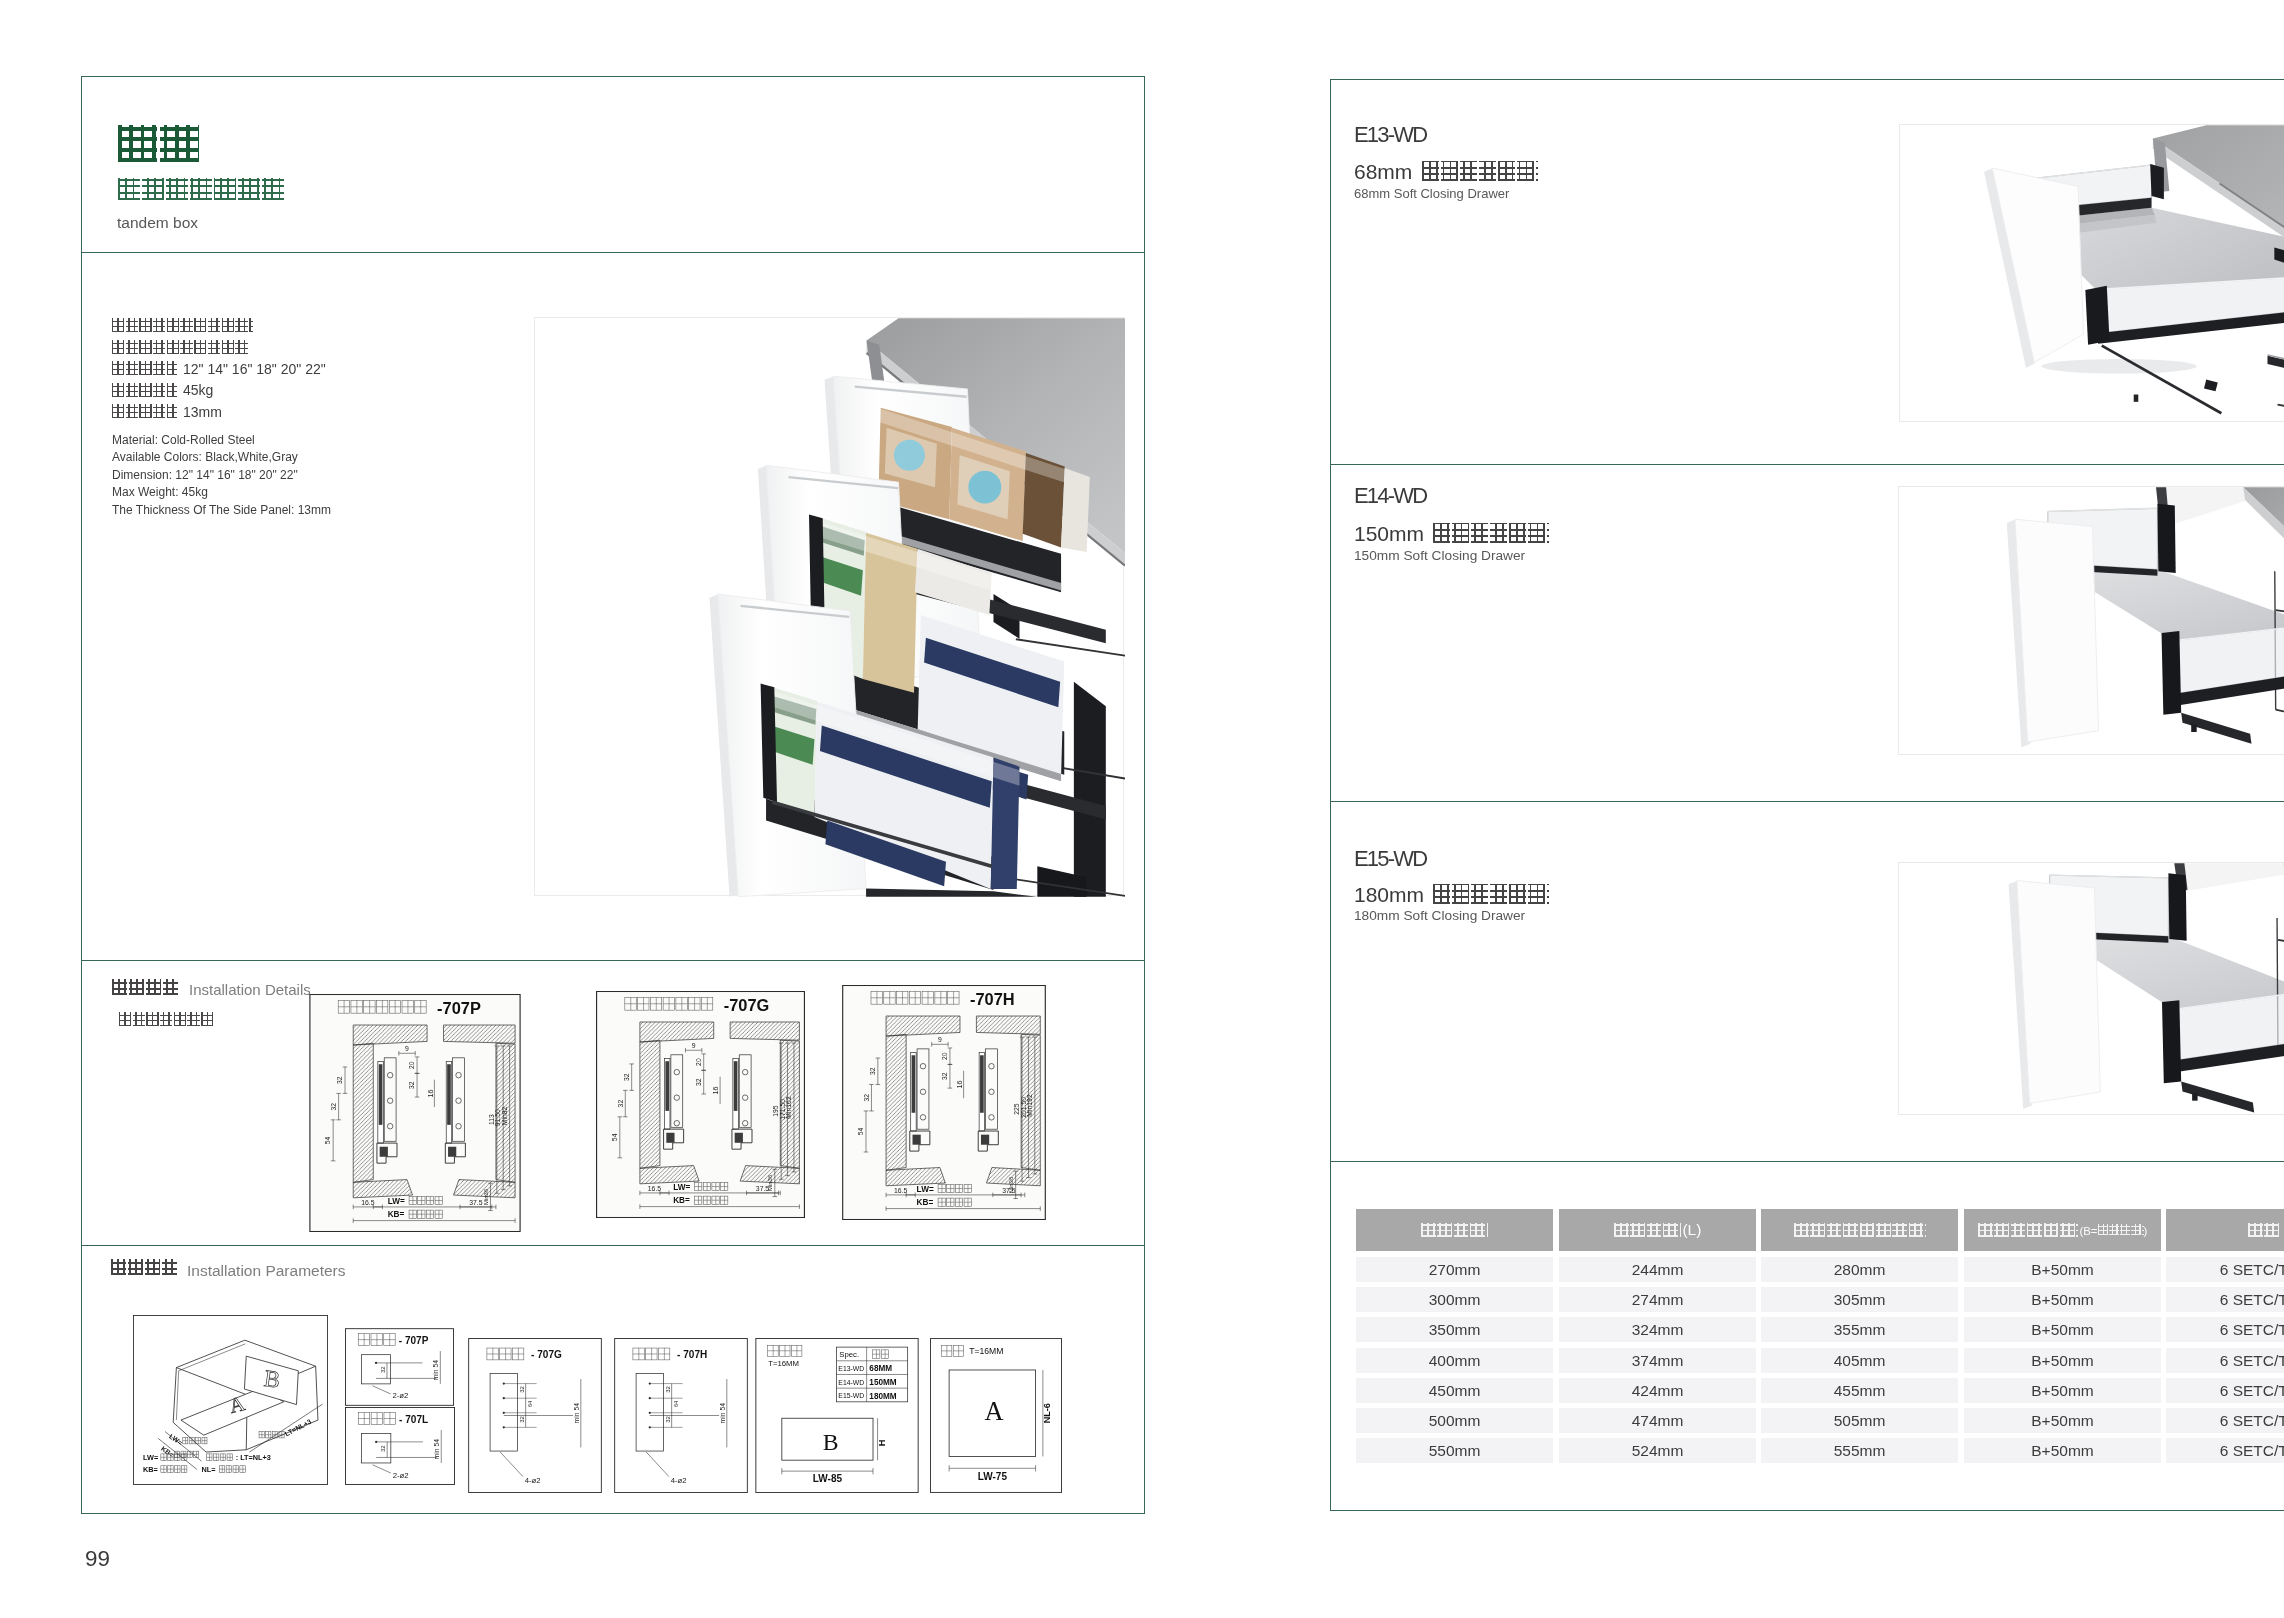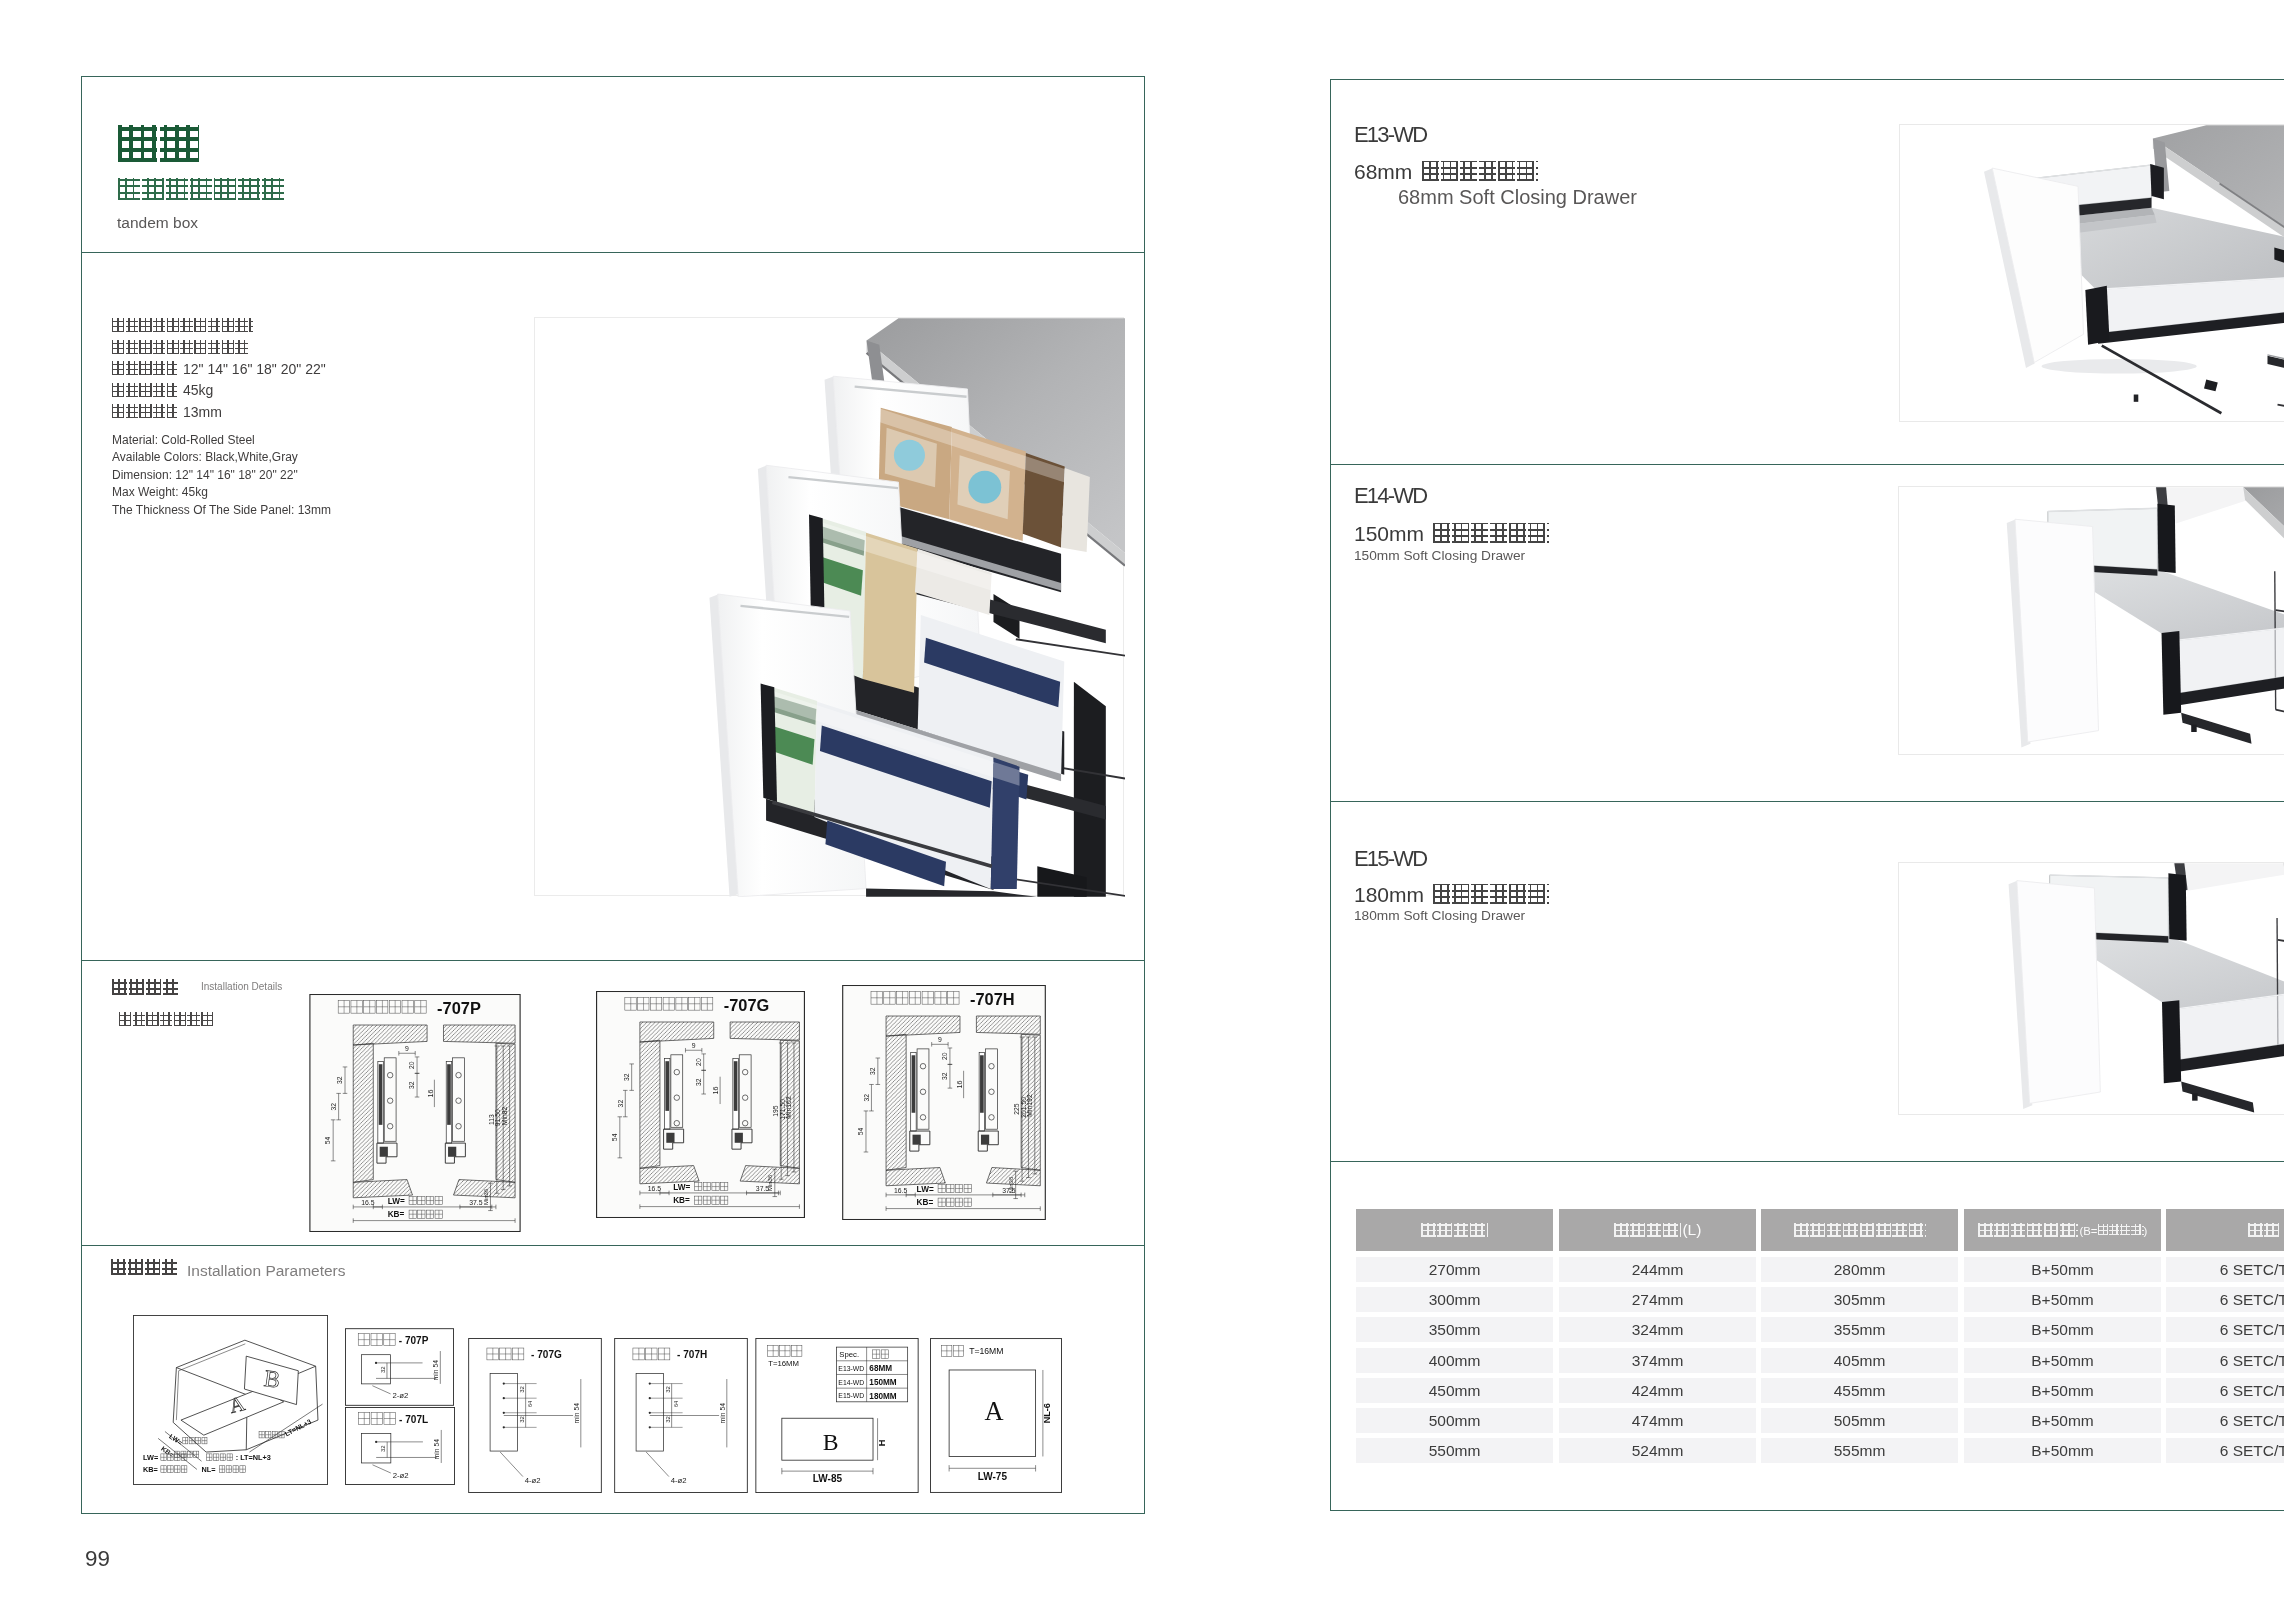--- a/index.html
+++ b/index.html
@@ -145,21 +145,21 @@
       <polygon points="1004,962 1061,982 1055,1250 998,1250" fill="#31406a"></polygon>
       <polygon points="500,810 1061,990 1061,1024 500,844" fill="#ffffff" fill-opacity="0.3"></polygon>
       <polygon points="494,800 524,808 530,1060 500,1050" fill="#1c1d21"></polygon>
       <polygon points="725,1249 1004,1255 1100,1267 725,1267" fill="#26272b"></polygon>
       <line x1="520" y1="1060" x2="1000" y2="1200" stroke="#3a3b3f" stroke-width="8"></line>
     </svg>
 </div>
 
 <div class="abs ck cnt36" style="left:112px; top:979px; width:68px; height:16px;"></div>
 
-<div class="abs" style="left:201px; top:981px; font-size:10px; color:#7f7d7d;">Installation Details</div>
+<div class="abs" style="left:189px; top:981px; font-size:15px; color:#7f7d7d;">Installation Details</div>
 
 <div class="abs ck cnline" style="left:119px; top:1012px; width:94px; height:13.7px;"></div>
 
 <div class="abs" style="left:309px; top:994px; width:248px; height:238px;">
 <svg width="212" height="238" viewBox="0 0 463 522">
       <defs>
         <pattern id="hpP" width="9" height="9" patternUnits="userSpaceOnUse">
           <path d="M0,9 L9,0" stroke="#4a4a4a" stroke-width="1.3"></path>
         </pattern>
       </defs>
@@ -884,21 +884,21 @@
 <div class="gline" style="left:1330px; top:464px; width:1063px;"></div>
 
 <div class="gline" style="left:1330px; top:801px; width:1063px;"></div>
 
 <div class="gline" style="left:1330px; top:1161px; width:1063px;"></div>
 
 <div class="abs" style="left:1354px; top:122px; font-size:22px; letter-spacing:-1.8px; color:#3a3a3a;">E13-WD</div>
 
 <div class="abs" style="left:1354px; top:160px; font-size:21px; color:#3a3a3a;">68mm <span class="ck cnt42" style="width:116px; height:20.6px; vertical-align:-2.3px; margin-left:3.7px;"></span></div>
 
-<div class="abs" style="left:1354px; top:186px; font-size:20px; color:#595757;margin-left:44px;">68mm Soft Closing Drawer</div>
+<div class="abs" style="left:1354px; top:186px; font-size:13px; color:#595757;">68mm Soft Closing Drawer</div>
 
 <div class="abs" style="left:1899px; top:124px; width:467px; height:298px; border:0.5px solid #e9e9e9; background:#fff;"><svg width="467" height="298" viewBox="0 0 1023 652">
       <defs>
         <linearGradient id="ct1" x1="0" y1="0" x2="1" y2="1">
           <stop offset="0" stop-color="#a0a1a3"></stop>
           <stop offset="0.45" stop-color="#aeafb1"></stop>
           <stop offset="1" stop-color="#c2c3c5"></stop>
         </linearGradient>
         <linearGradient id="sb1" x1="0" y1="0" x2="1" y2="0.55">
           <stop offset="0" stop-color="#dadcde"></stop>

